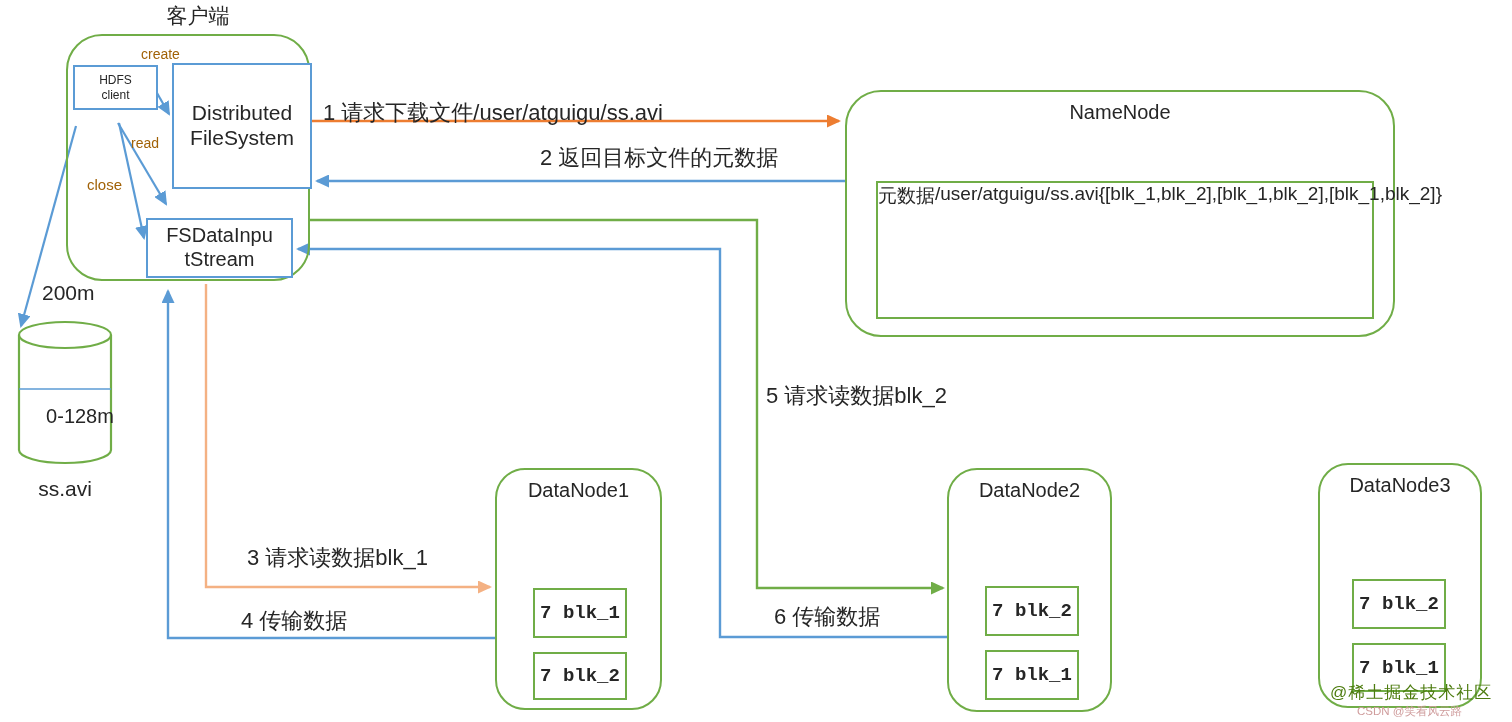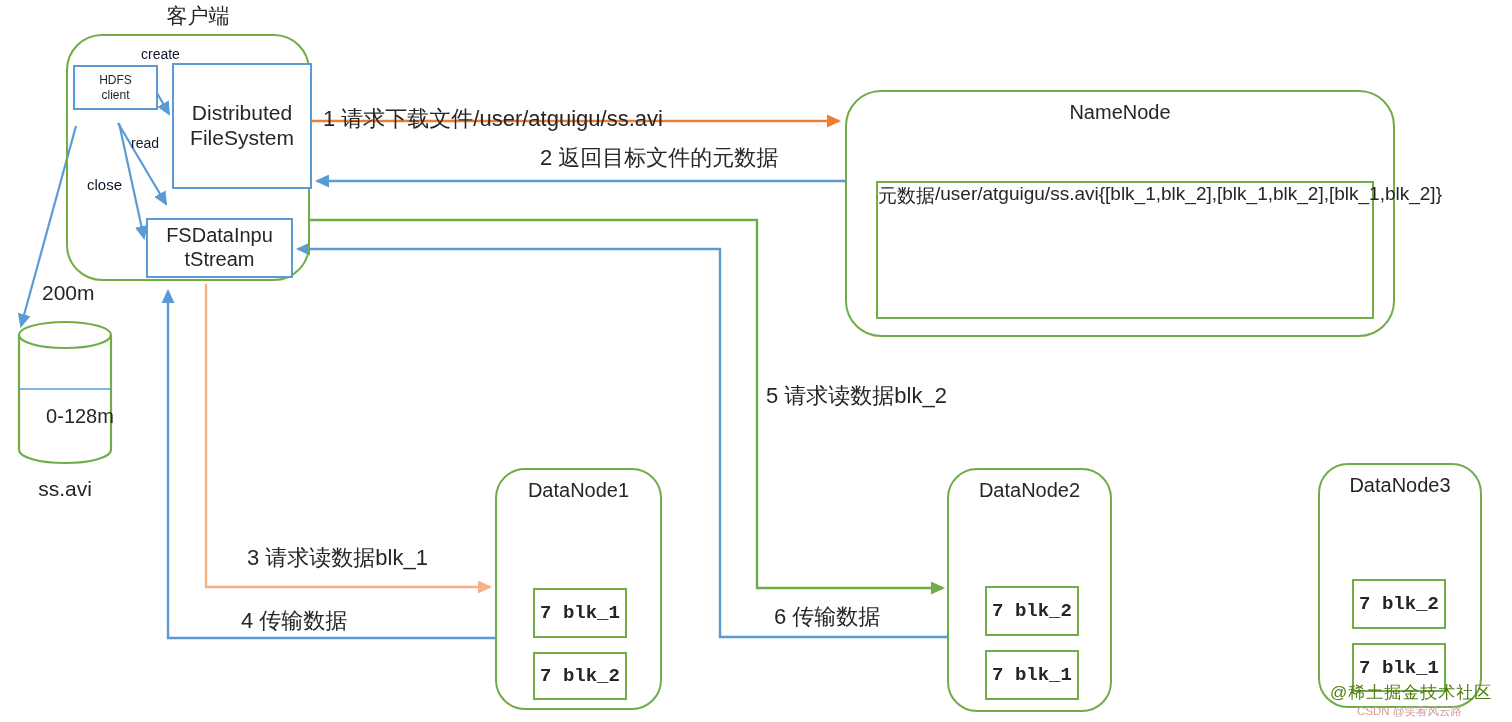--- a/index.html
+++ b/index.html
@@ -10,21 +10,21 @@
   }
   .abs{position:absolute;}
   #connectors{position:absolute;left:0;top:0;width:1512px;height:722px;}
   .gbox{position:absolute;border:2.5px solid #70AD47;border-radius:36px;background:transparent;box-sizing:border-box;}
   .bluebox{position:absolute;border:2px solid #5B9BD5;background:#fff;box-sizing:border-box;
            display:flex;align-items:center;justify-content:center;text-align:center;line-height:1.18;}
   .blk{position:absolute;border:2px solid #70AD47;background:#fff;box-sizing:border-box;
        display:flex;align-items:center;justify-content:center;font-size:19px;font-weight:600;font-family:Liberation Mono, monospace;}
   .node-title{position:absolute;left:0;right:0;top:9px;text-align:center;font-size:20px;}
   .steplbl{position:absolute;font-size:22px;font-weight:500;white-space:nowrap;}
-  .smalllbl{position:absolute;font-size:14px;color:#0f172a;white-space:nowrap;}
+  .smalllbl{position:absolute;font-size:14px;color:#a16207;white-space:nowrap;}
   .metarow{text-align:center;font-size:19px;white-space:nowrap;}
   .wm1{position:absolute;font-size:17px;color:#4d7c0f;white-space:nowrap;letter-spacing:1px;}
   .wm2{position:absolute;font-size:11.5px;color:#cf9c9c;white-space:nowrap;}
 </style>
 </head>
 <body>
 
 <div id="canvas">
 
   <svg id="connectors" viewBox="0 0 1512 722" xmlns="http://www.w3.org/2000/svg">
@@ -95,21 +95,21 @@
   <div class="gbox" style="left:845px;top:90px;width:550px;height:247px;">
     <div class="node-title">NameNode</div>
     <div style="position:absolute;left:29px;top:89px;width:498px;height:138px;border:2px solid #70AD47;box-sizing:border-box;
                 display:flex;flex-direction:row;justify-content:space-evenly;">
       <div class="metarow">元数据</div>
       <div class="metarow">/user/atguigu/ss.avi</div>
       <div class="metarow">{[blk_1,blk_2],[blk_1,blk_2],[blk_1,blk_2]}</div>
     </div>
   </div>
 
-  <div class="steplbl" style="left:323px;top:104px;">1 请求下载文件/user/atguigu/ss.avi</div>
+  <div class="steplbl" style="left:323px;top:98px;">1 请求下载文件/user/atguigu/ss.avi</div>
   <div class="steplbl" style="left:540px;top:143px;">2 返回目标文件的元数据</div>
   <div class="steplbl" style="left:247px;top:543px;">3 请求读数据blk_1</div>
   <div class="steplbl" style="left:241px;top:606px;">4 传输数据</div>
   <div class="steplbl" style="left:766px;top:381px;">5 请求读数据blk_2</div>
   <div class="steplbl" style="left:774px;top:602px;">6 传输数据</div>
 
   <div class="gbox" style="left:495px;top:468px;width:167px;height:242px;border-radius:30px;">
     <div class="node-title">DataNode1</div>
     <div class="blk" style="left:36px;top:118px;width:94px;height:50px;">
       <span>7 blk_1</span>

